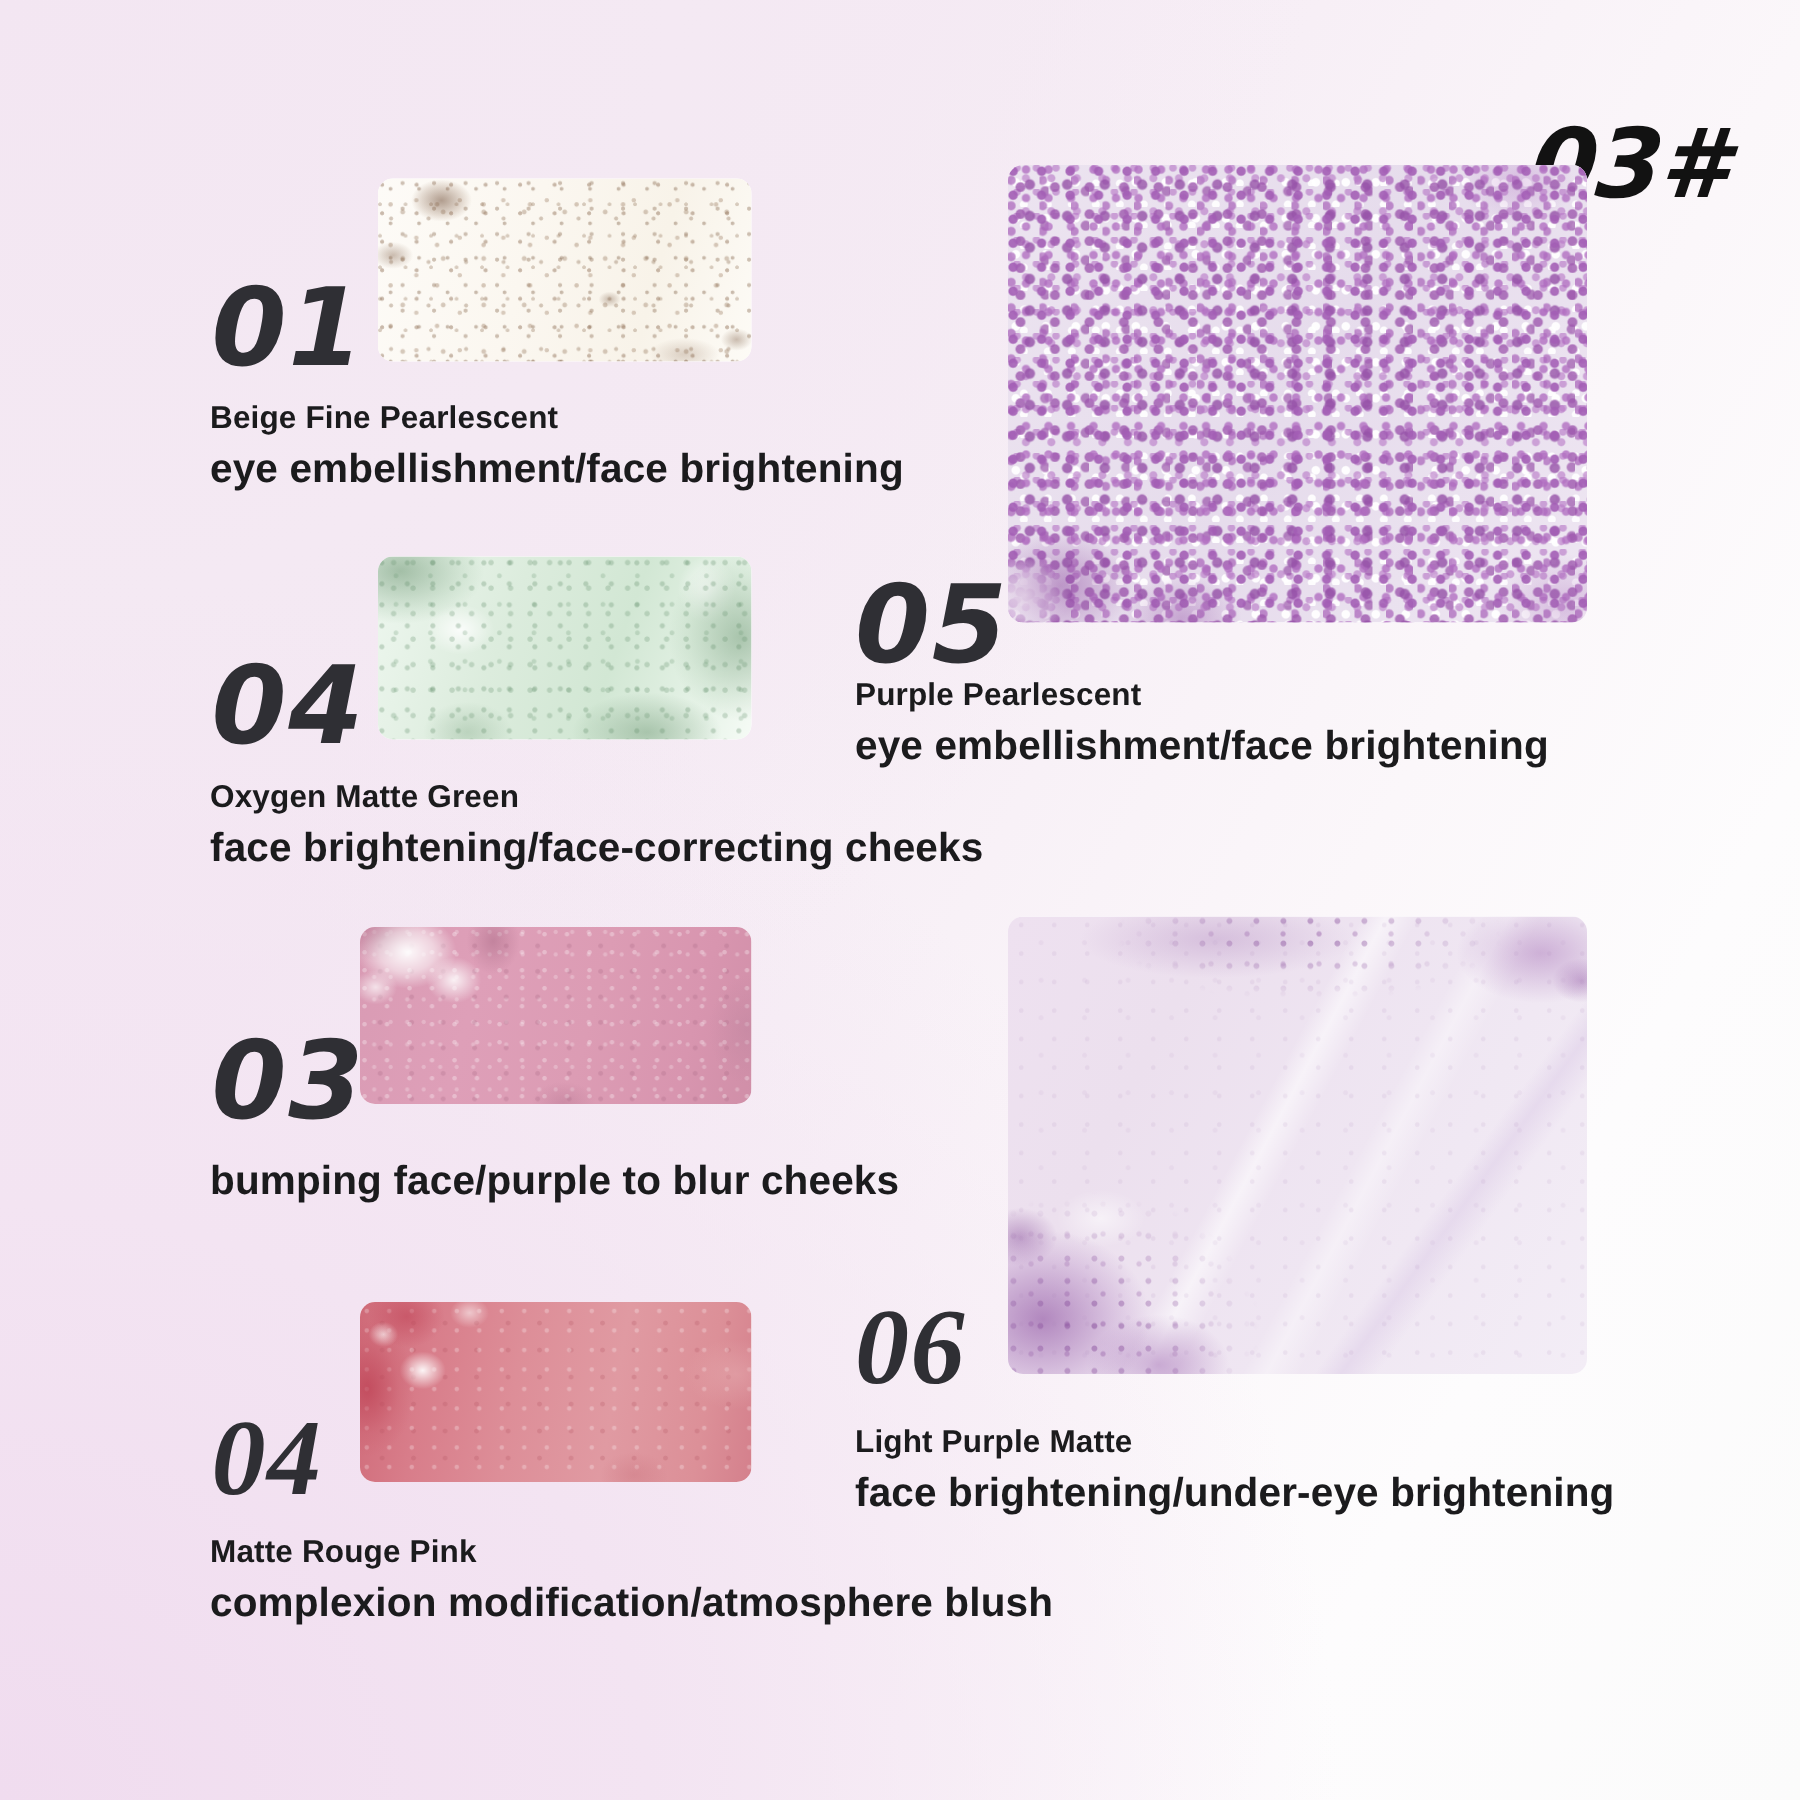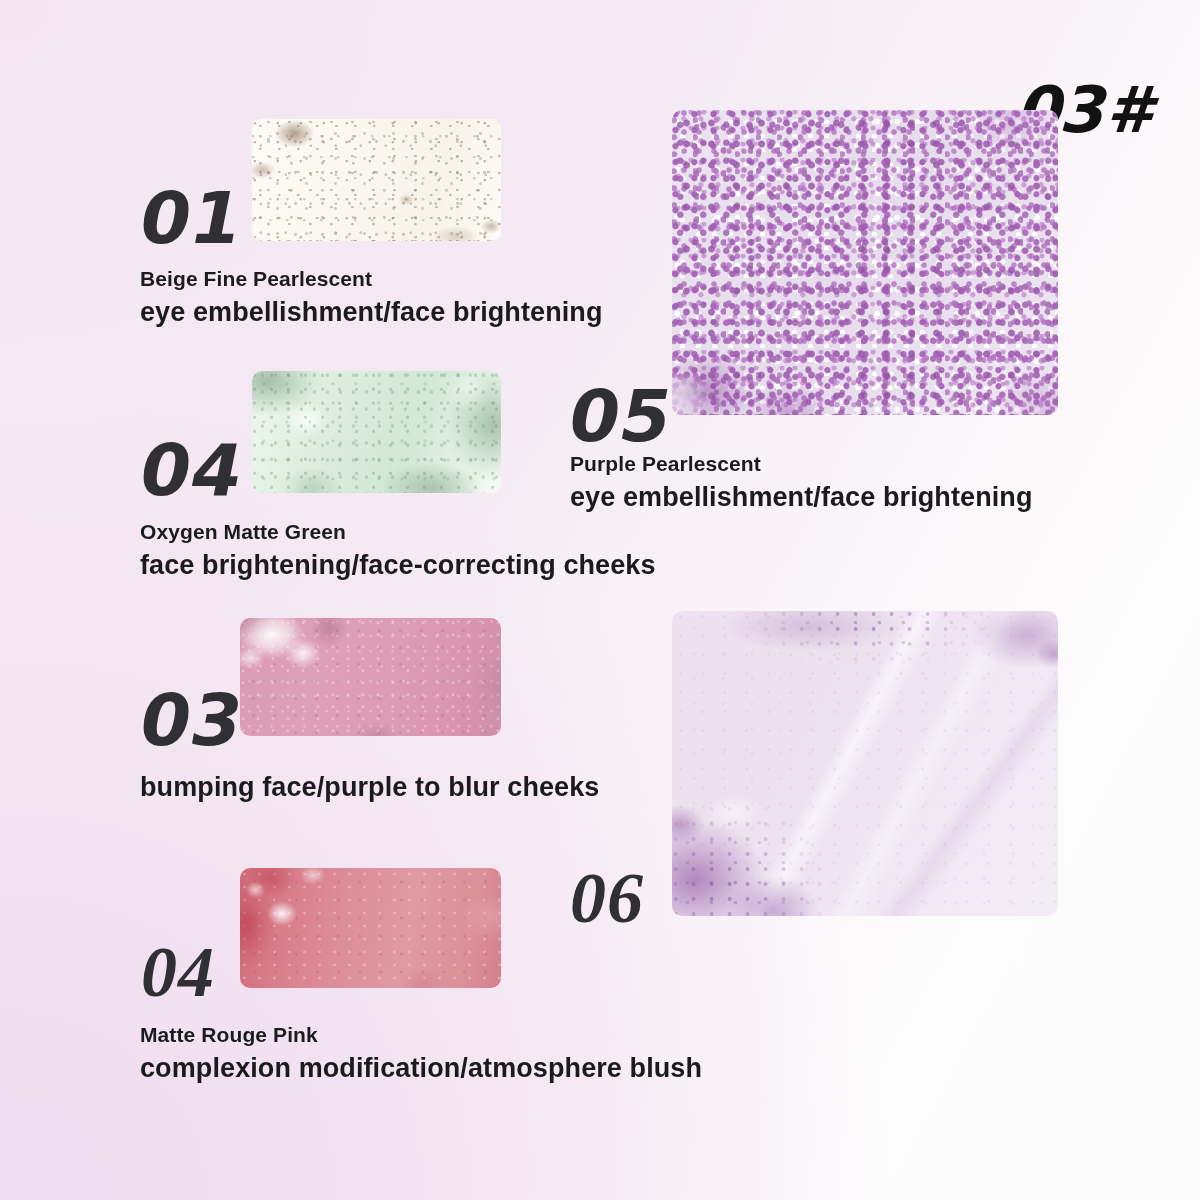--- a/index.html
+++ b/index.html
@@ -307,14 +307,18 @@
   </div>
 
   <div class="swatch sw6" style="left:672px; top:611px; width:386px; height:305px;">
     <div class="layer base"></div>
     <div class="layer streak"></div>
     <div class="layer blotch"></div>
     <div class="layer dots"></div>
     <div class="layer spec"></div>
   </div>
   <div class="num" style="left:570px; top:862px;font-family:Liberation Serif, serif;">06</div>
+  <div class="caption" style="left:570px; top:948px;">
+    <span class="t1">Light Purple Matte</span>
+    <span class="t2">face brightening/under-eye brightening</span>
+  </div>
 
 </div>
 
 </body></html>

